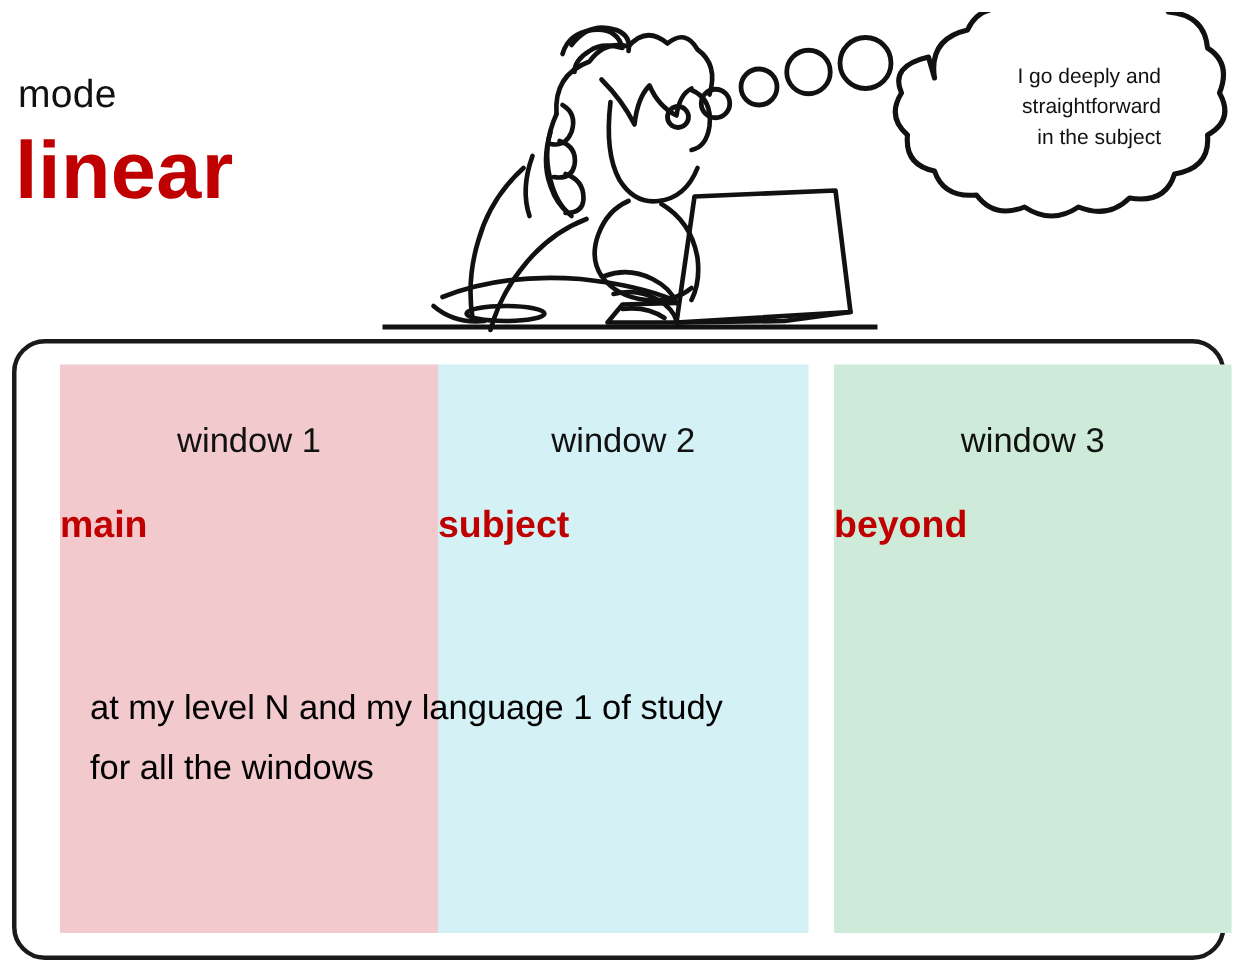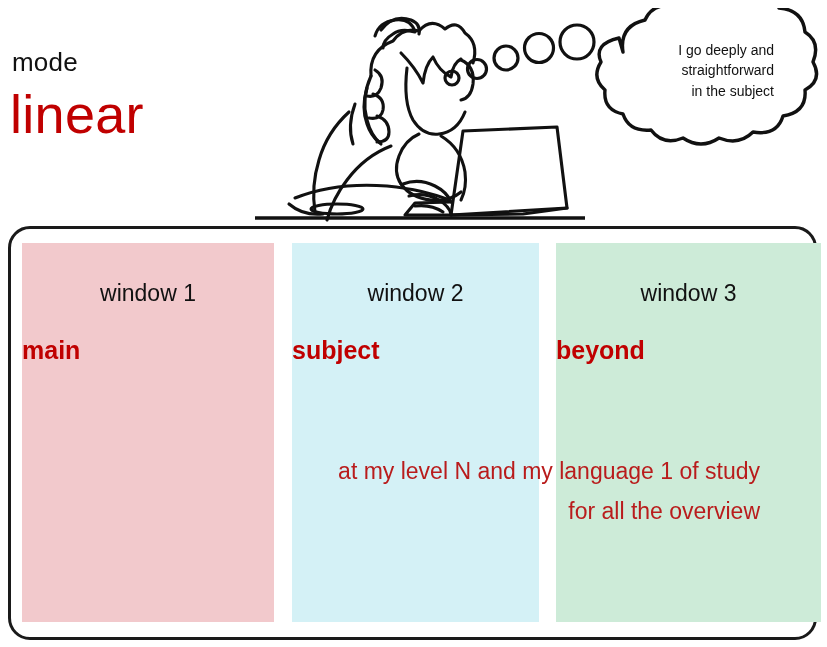--- a/index.html
+++ b/index.html
@@ -27,21 +27,21 @@
     font-size: 26px;
     color: #111111;
     letter-spacing: 0.2px;
     white-space: nowrap;
   }
   #mode-value {
     position: absolute;
     left: 10px;
     top: 87px;
     font-size: 54px;
-    font-weight: normal;
+    font-weight: bold;
     color: #C00000;
     letter-spacing: 0.3px;
     line-height: 1;
     white-space: nowrap;
   }
 
   
   #illustration {
     position: absolute;
     left: 255px;
@@ -92,21 +92,21 @@
     box-sizing: border-box;
     background: #ffffff;
   }
 
   .window-panel {
     position: absolute;
     top: 243px;
     height: 379px;
   }
   #panel-1 {
-    left: 22px;
+    left: 40px;
     width: 252px;
     background: #F2C9CC;
   }
   #panel-2 {
     left: 292px;
     width: 247px;
     background: #D4F1F6;
   }
   #panel-3 {
     left: 556px;
@@ -136,24 +136,24 @@
     color: #C00000;
     white-space: nowrap;
   }
 
   
   #overlay-caption {
     position: absolute;
     left: 60px;
     top: 452px;
     width: 700px;
-    text-align: right;
+    text-align: left;
     font-size: 23px;
     line-height: 1.72;
-    color: #b91c1c;
+    color: #000000;
     pointer-events: none;
   }
   #overlay-caption .cap-line { display: block; white-space: nowrap; }
 </style>
 </head>
 <body>
 
 <div id="canvas">
 
   <div id="mode-label">mode</div>
@@ -258,16 +258,16 @@
     <div class="panel-keyword">subject</div>
   </div>
 
   <div class="window-panel" id="panel-3">
     <div class="panel-title">window 3</div>
     <div class="panel-keyword">beyond</div>
   </div>
 
   <div id="overlay-caption">
     <span class="cap-line">at my level N and my language 1 of study</span>
-    <span class="cap-line">for all the overview</span>
+    <span class="cap-line">for all the windows</span>
   </div>
 
 </div>
 
 </body></html>

